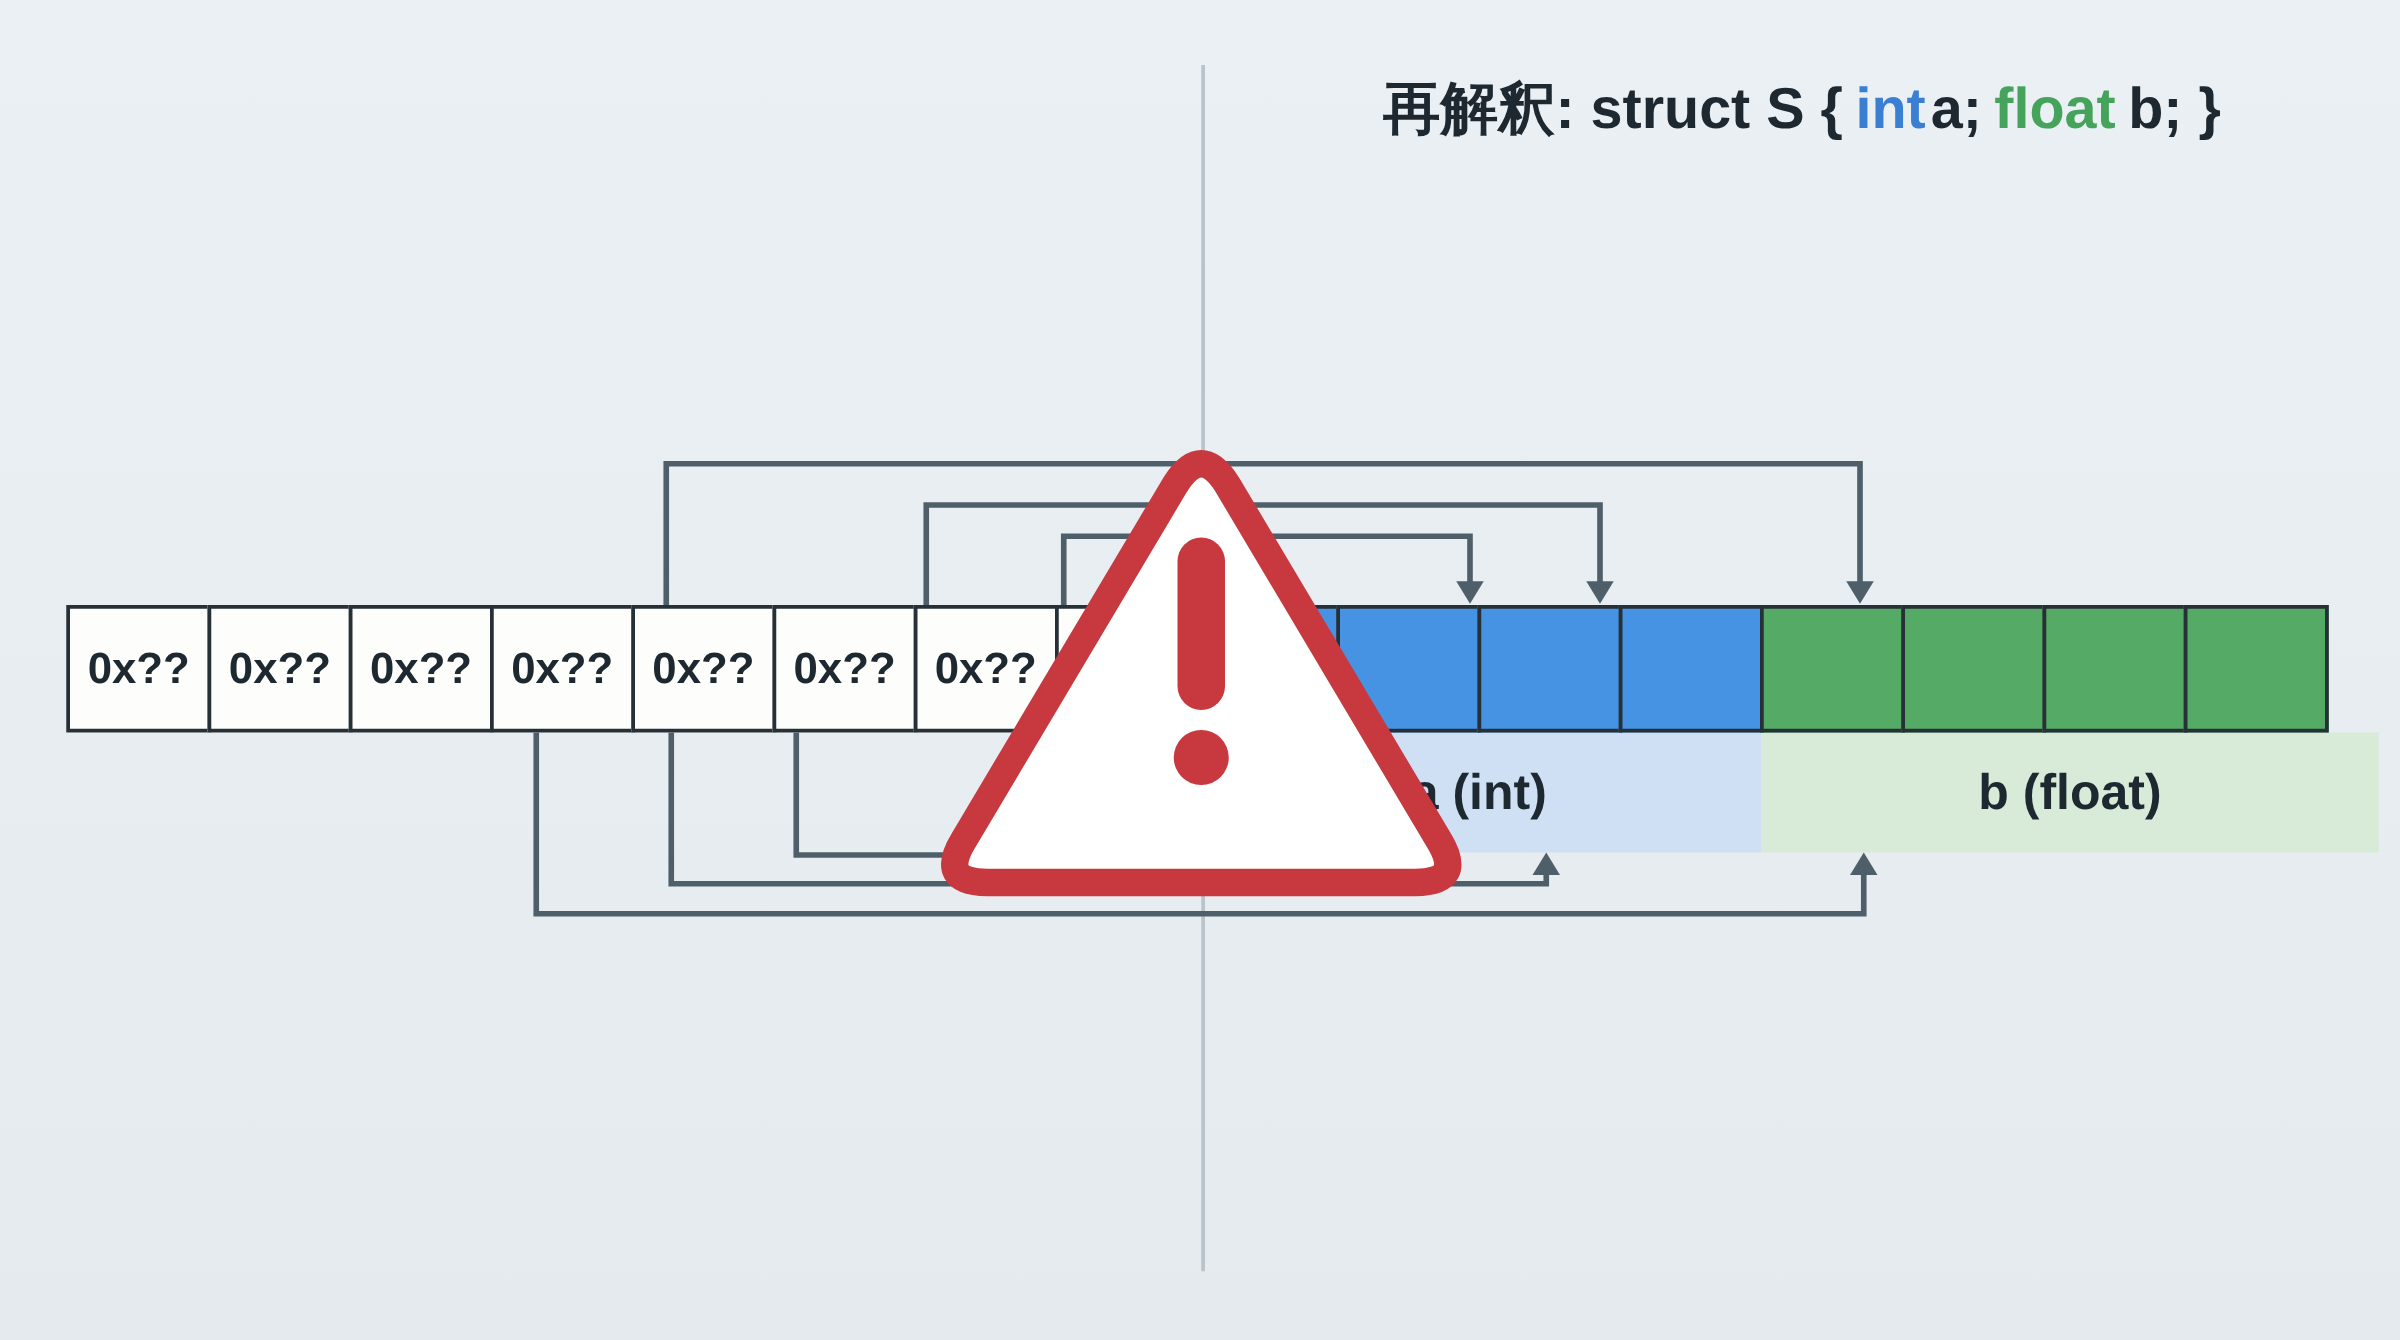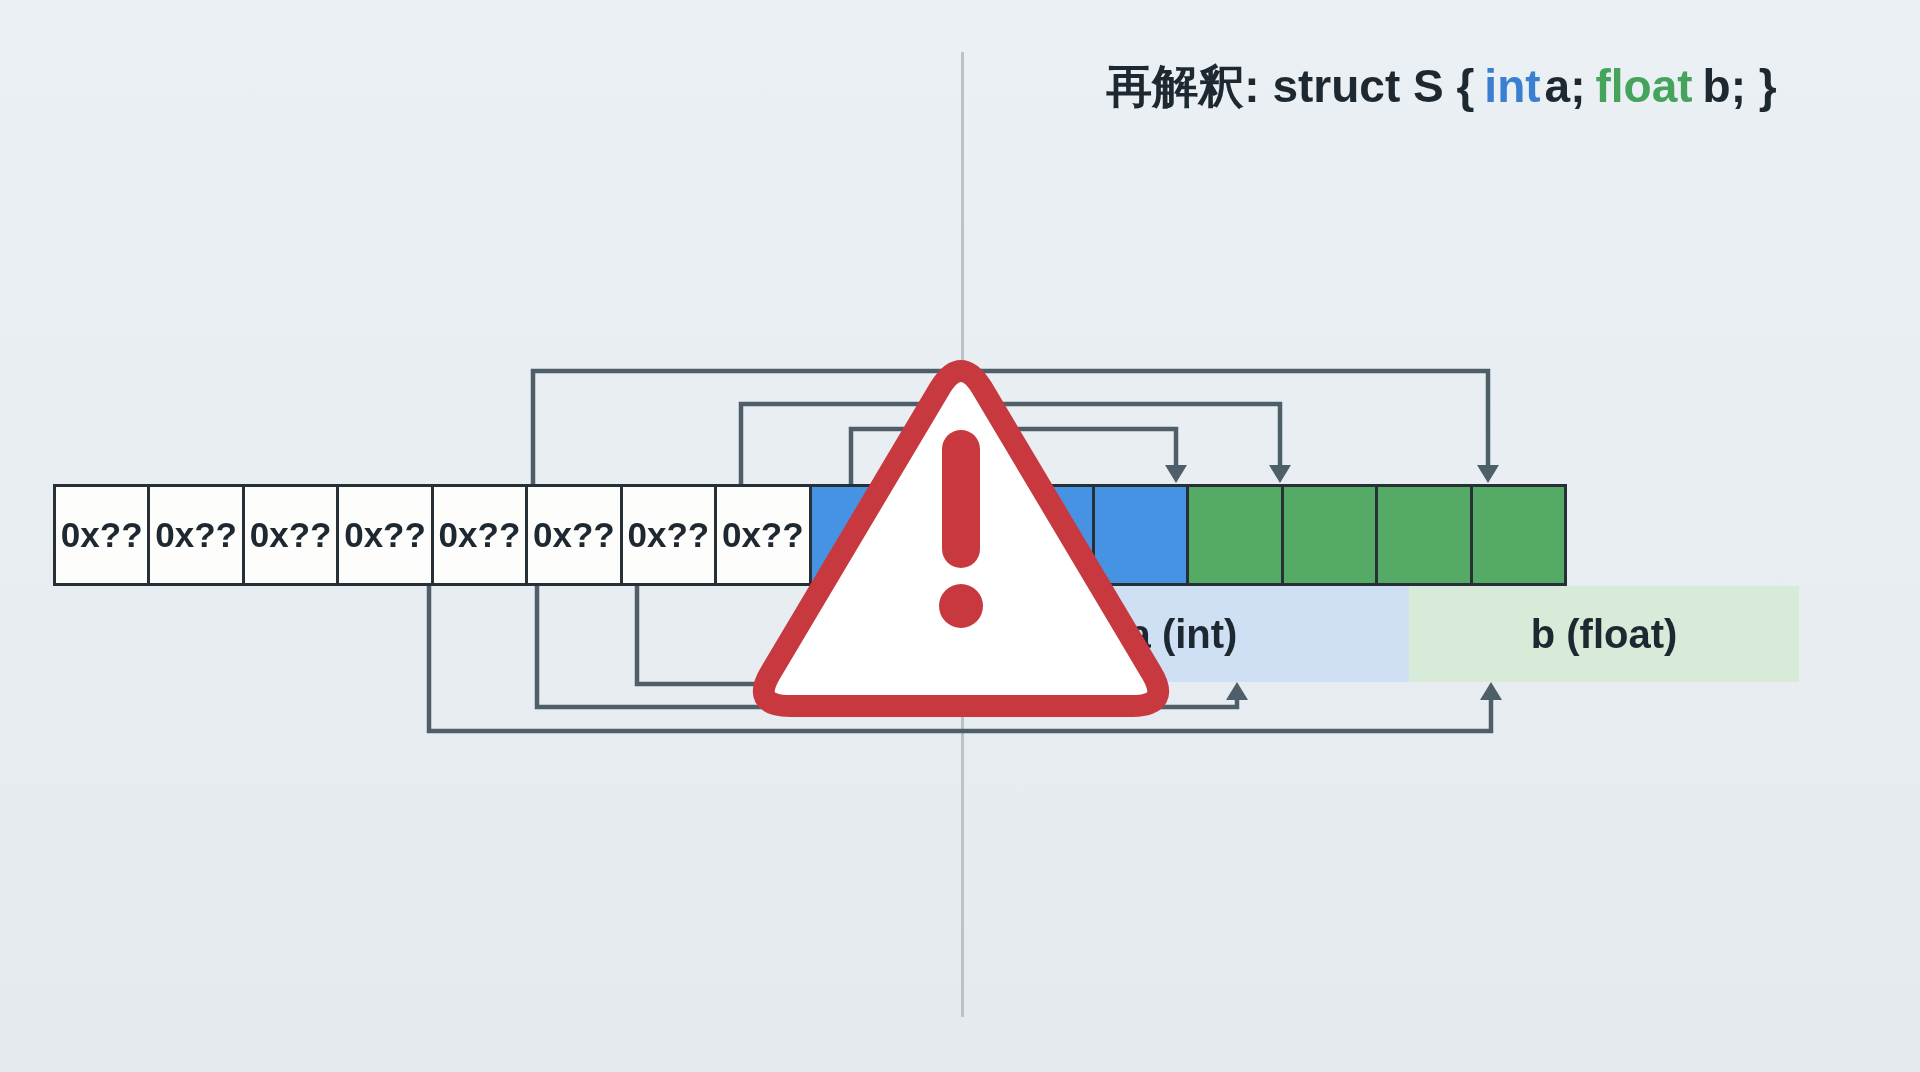--- a/index.html
+++ b/index.html
@@ -30,23 +30,23 @@
   .title-right .part{margin-right:10px;}
   .kw-int{color:var(--int-text);margin-right:4px;}
   .kw-float{color:var(--float-text);margin-right:10px;}
 
   .band{
     position:absolute;top:586px;height:96px;z-index:2;
     display:flex;align-items:center;justify-content:center;
     font-size:40px;font-weight:bold;color:var(--ink);
   }
   .band.int{left:957px;width:452px;background:var(--int-band);}
-  .band.float{left:1409px;width:390px;background:var(--float-band);text-align:center;}
+  .band.float{left:1409px;width:494px;background:var(--float-band);text-align:center;}
 
-  .byte-row{position:absolute;left:53px;top:484px;width:1514px;height:102px;display:flex;z-index:2;}
+  .byte-row{position:absolute;left:53px;top:484px;width:1810px;height:102px;display:flex;z-index:2;}
   .byte-cell{
     flex:1;border:3px solid var(--cell-border);margin-left:-3px;
     display:flex;align-items:center;justify-content:center;
     font-size:35px;font-weight:bold;color:var(--ink);background:var(--raw-cell);
     white-space:nowrap;overflow:hidden;
   }
   .byte-cell:first-child{margin-left:0;}
   .byte-cell.int{background:var(--int-cell);}
   .byte-cell.float{background:var(--float-cell);}
 

